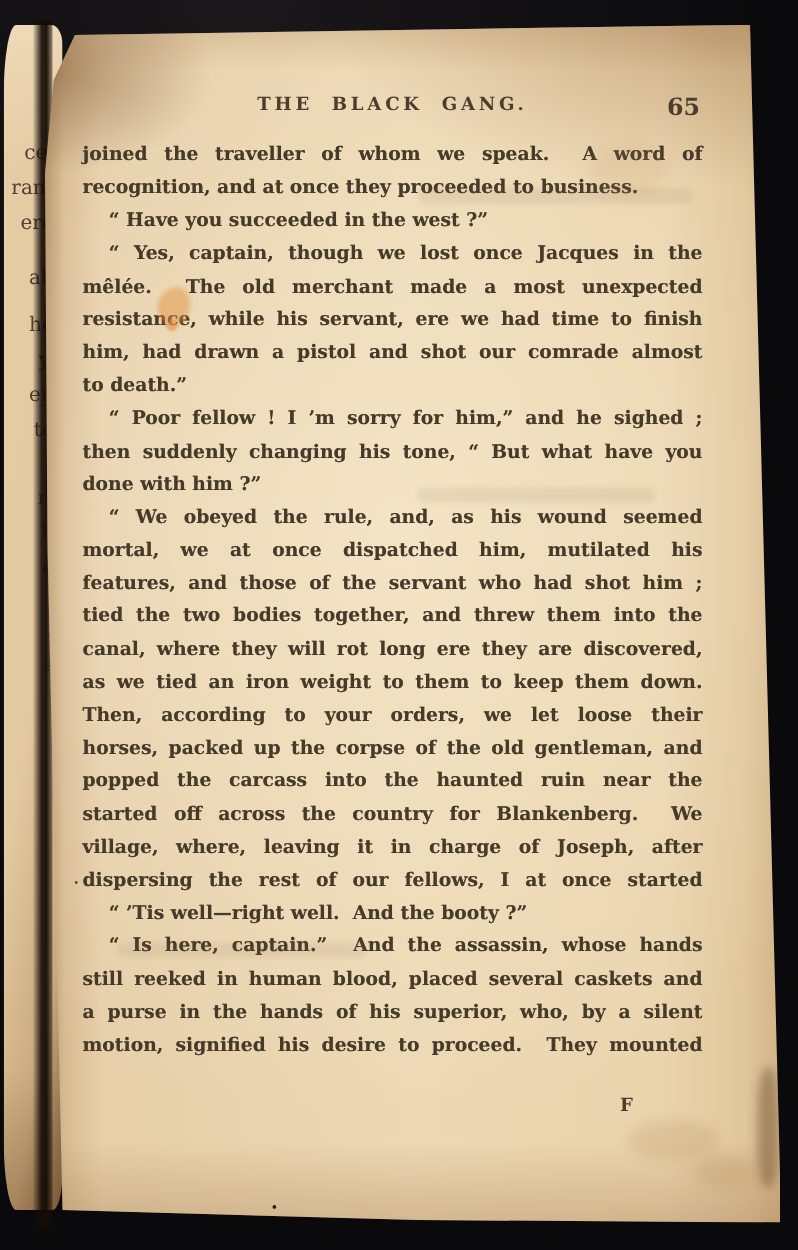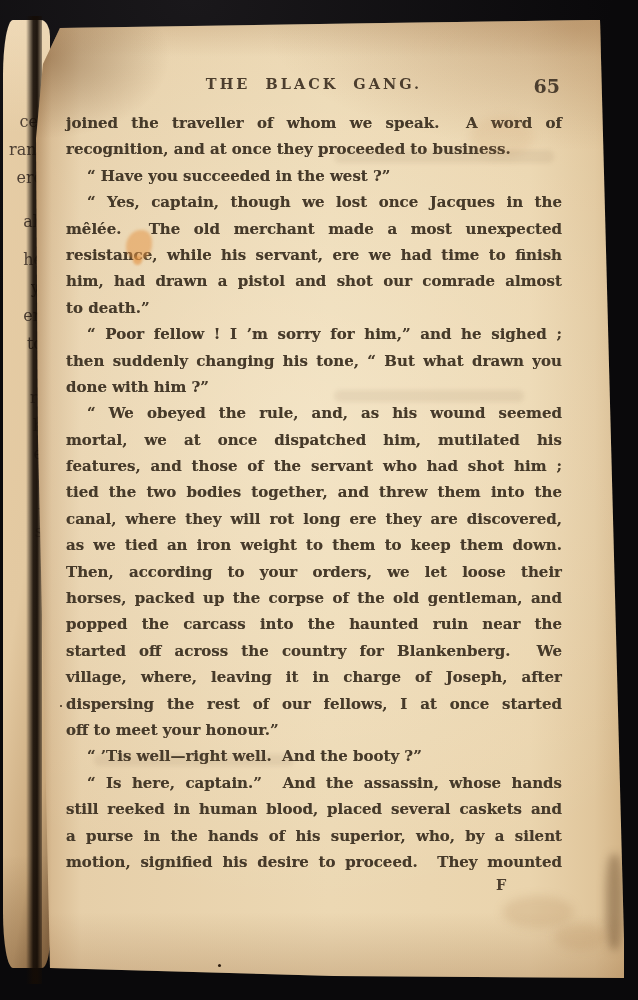--- a/index.html
+++ b/index.html
@@ -119,35 +119,34 @@
     <div class="text-block">
         <div class="line just">joined the traveller of whom we speak.&nbsp; A word of</div>
         <div class="line">recognition, and at once they proceeded to business.</div>
         <div class="line indent">“ Have you succeeded in the west ?”</div>
         <div class="line indent just">“ Yes, captain, though we lost once Jacques in the</div>
         <div class="line just">mêlée.&nbsp; The old merchant made a most unexpected</div>
         <div class="line just">resistance, while his servant, ere we had time to finish</div>
         <div class="line just">him, had drawn a pistol and shot our comrade almost</div>
         <div class="line">to death.”</div>
         <div class="line indent just">“ Poor fellow !  I ’m sorry for him,” and he sighed ;</div>
-        <div class="line just">then suddenly changing his tone, “ But what drawn you</div>
+        <div class="line just">then suddenly changing his tone, “ But what have you</div>
         <div class="line">done with him ?”</div>
         <div class="line indent just">“ We obeyed the rule, and, as his wound seemed</div>
         <div class="line just">mortal, we at once dispatched him, mutilated his</div>
         <div class="line just">features, and those of the servant who had shot him ;</div>
         <div class="line just">tied the two bodies together, and threw them into the</div>
         <div class="line just">canal, where they will rot long ere they are discovered,</div>
         <div class="line just">as we tied an iron weight to them to keep them down.</div>
         <div class="line just">Then, according to your orders, we let loose their</div>
         <div class="line just">horses, packed up the corpse of the old gentleman, and</div>
         <div class="line just">popped the carcass into the haunted ruin near the</div>
         <div class="line just">started off across the country for Blankenberg.&nbsp; We</div>
         <div class="line just">village, where, leaving it in charge of Joseph, after</div>
         <div class="line just">dispersing the rest of our fellows, I at once started</div>
-        <div class="line">off to meet your honour.”</div>
         <div class="line indent">“ ’Tis well—right well.&nbsp; And the booty ?”</div>
         <div class="line indent just">“ Is here, captain.”&nbsp; And the assassin, whose hands</div>
         <div class="line just">still reeked in human blood, placed several caskets and</div>
         <div class="line just">a purse in the hands of his superior, who, by a silent</div>
         <div class="line just">motion, signified his desire to proceed.&nbsp; They mounted</div>
       </div>
 
     <div class="sig">F</div>
 
     <div class="blob stain-orange"></div>

